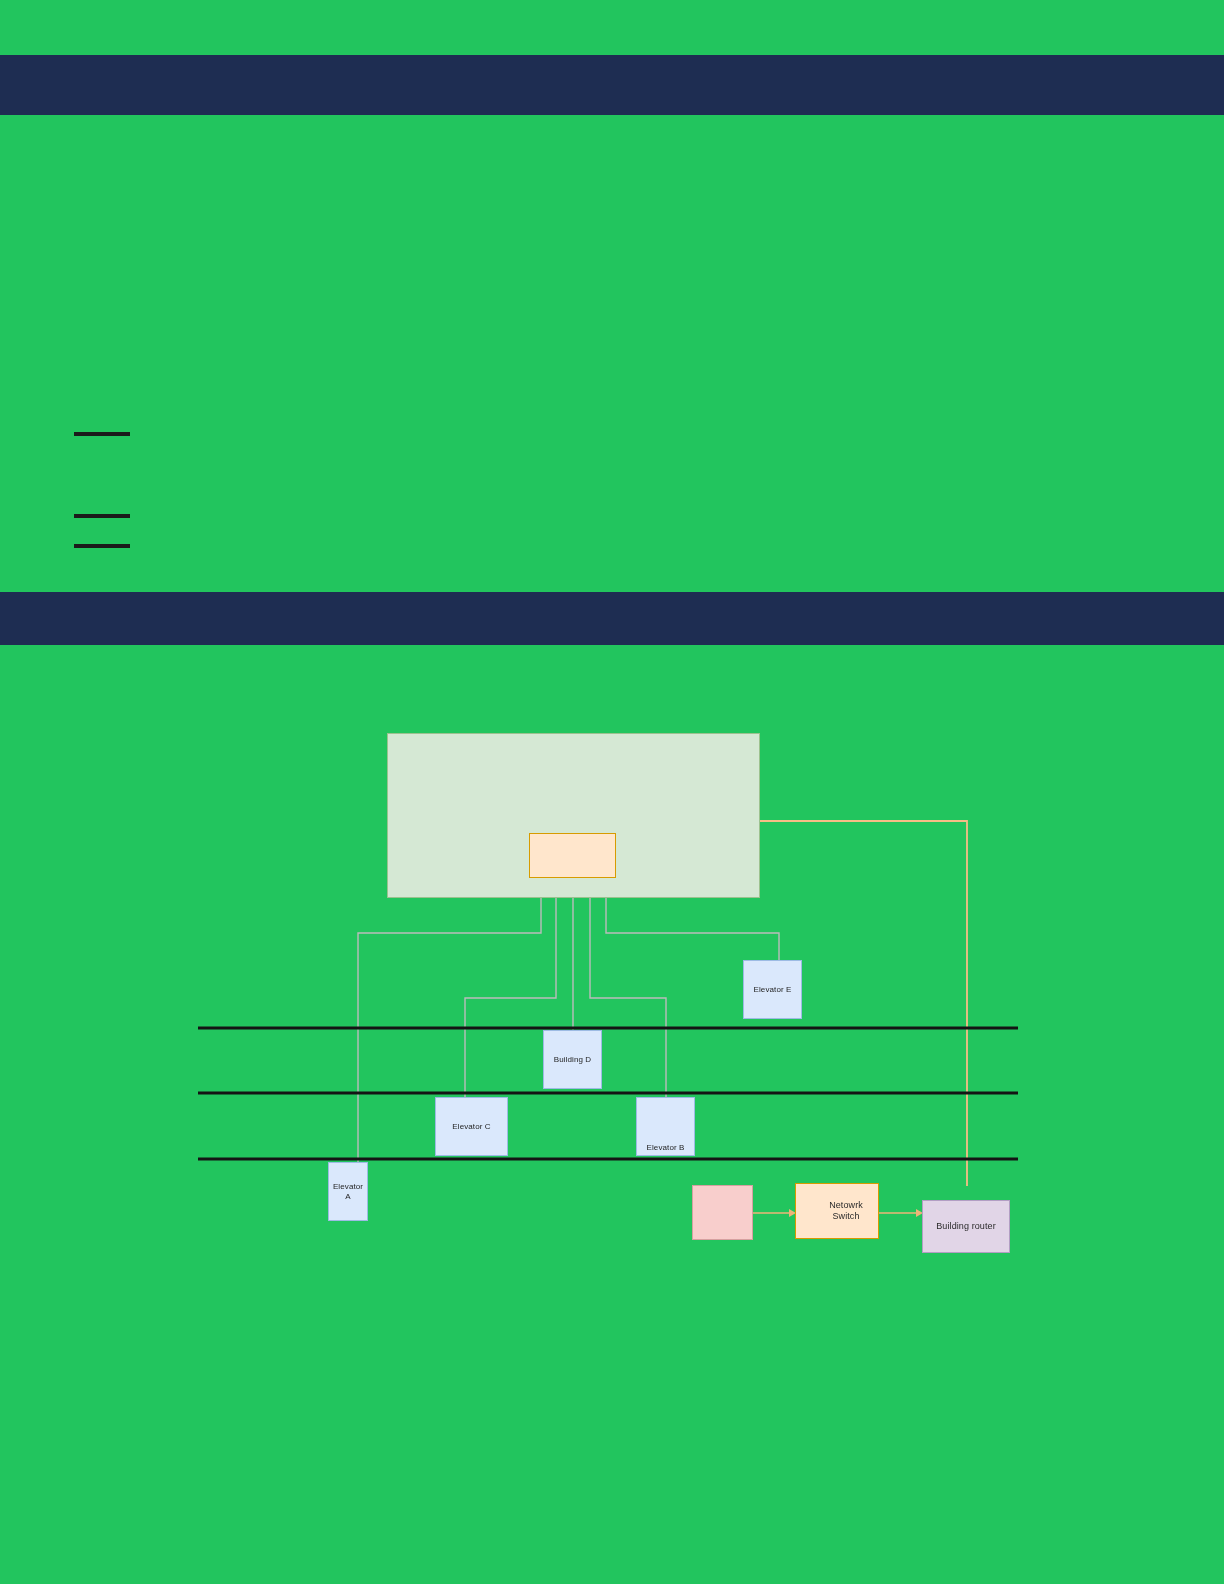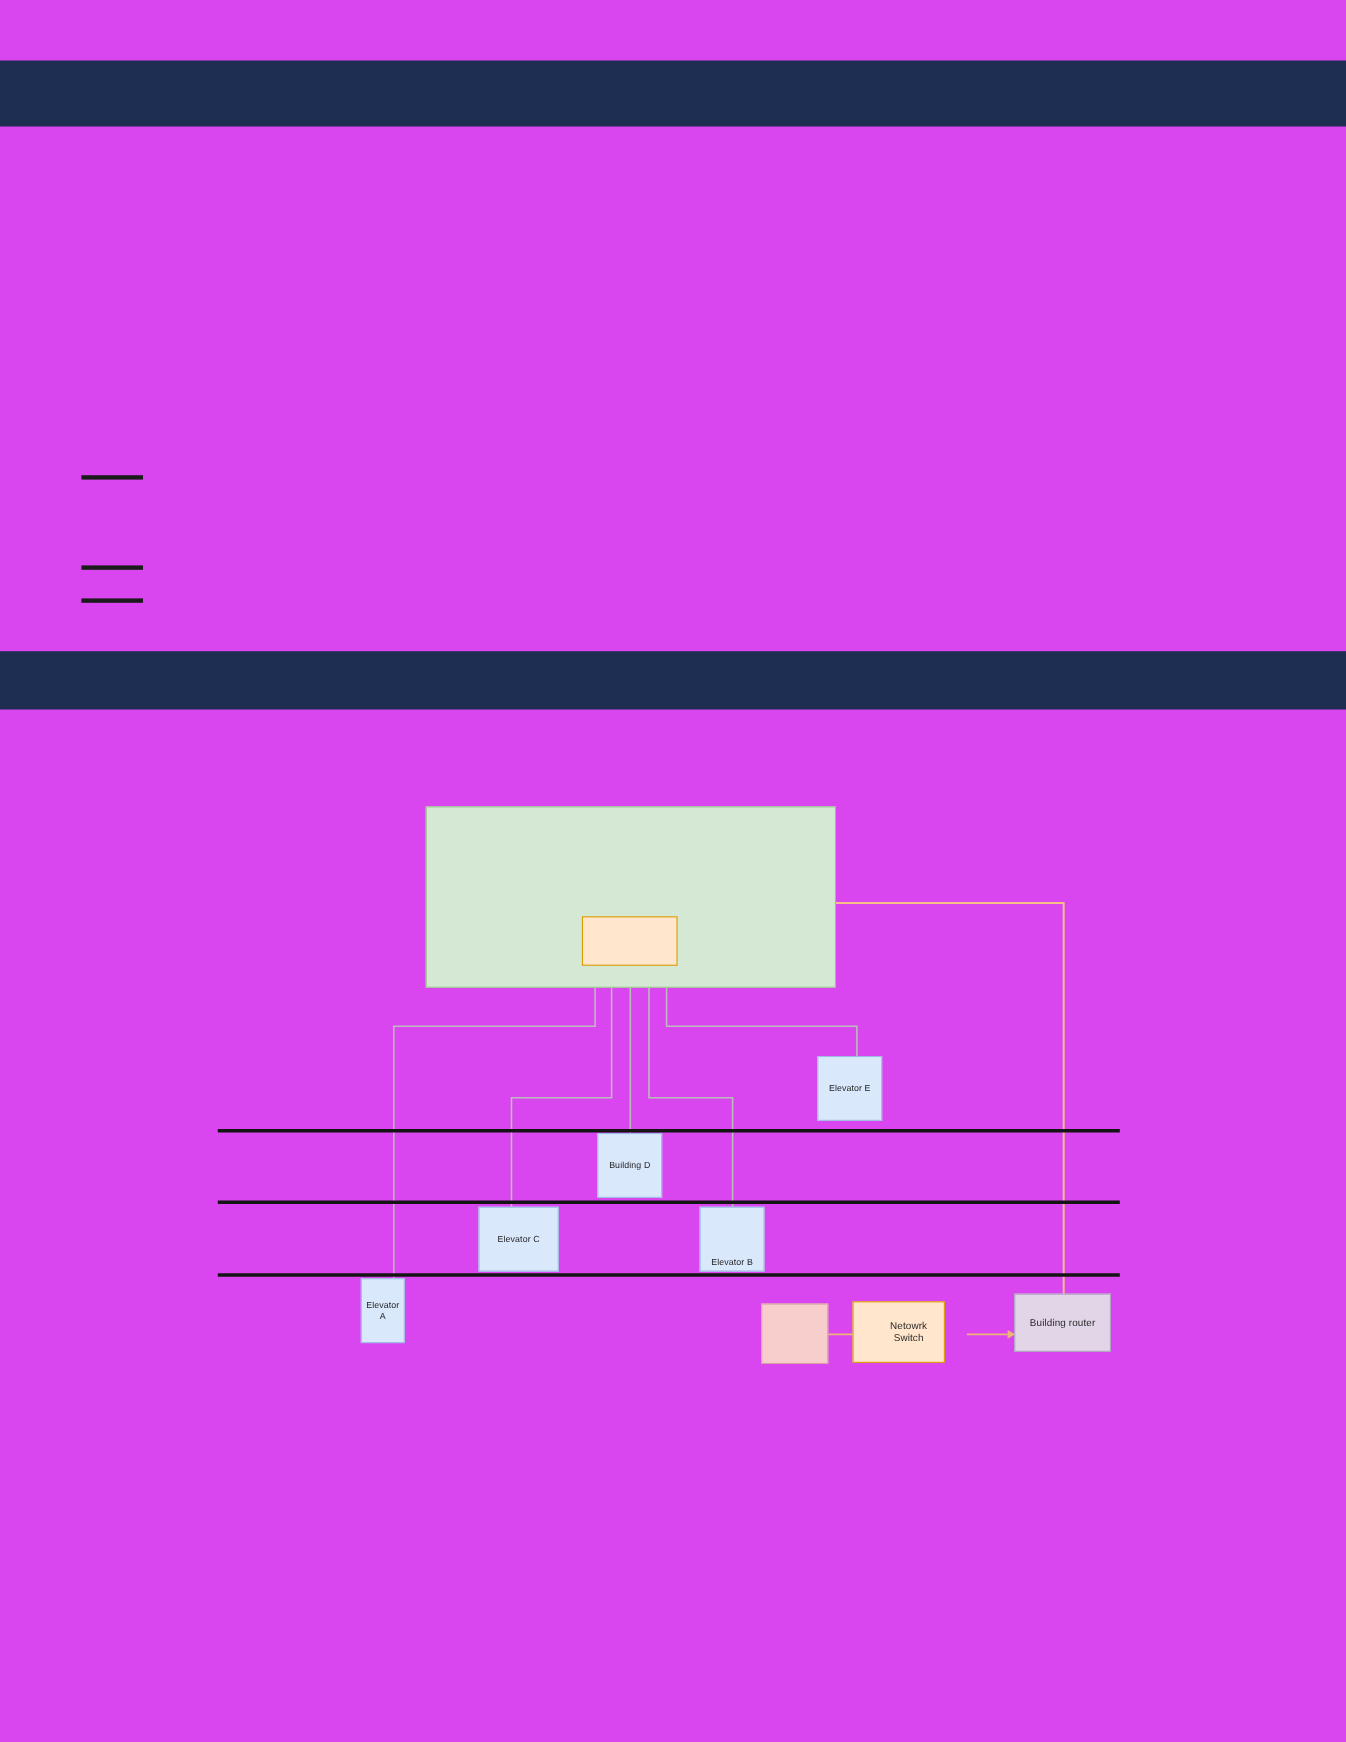--- a/index.html
+++ b/index.html
@@ -11,21 +11,21 @@
     width: 1224px;
     height: 1584px;
     position: relative;
     overflow: hidden;
     font-family: "Liberation Sans", sans-serif;
   }
 
   .page {
     position: absolute;
     inset: 0;
-    background: #d946ef;
+    background: #22c55e;
   }
 
   
   .band {
     position: absolute;
     left: 0;
     width: 1224px;
     background: #1e2d52;
   }
   #band-top    { top: 55px;  height: 60px; }
@@ -171,22 +171,22 @@
     </div>
 
     <div class="node node-blue" style="left:328px; top:517px; width:40px; height:59px;">
       <span>Elevator A</span>
     </div>
 
     <div class="node node-pink" style="left:692px; top:540px; width:61px; height:55px;">
       <span></span>
     </div>
 
-    <div class="node node-orange" style="left:775px; top:538px; width:84px; height:56px;padding-left:20px;">
+    <div class="node node-orange" style="left:795px; top:538px; width:84px; height:56px;padding-left:20px;">
       <span>Netowrk Switch</span>
     </div>
 
-    <div class="node node-purple" style="left:922px; top:531px; width:88px; height:53px;">
+    <div class="node node-purple" style="left:922px; top:555px; width:88px; height:53px;">
       <span>Building router</span>
     </div>
 
   </div>
 </div>
 
 </body></html>

